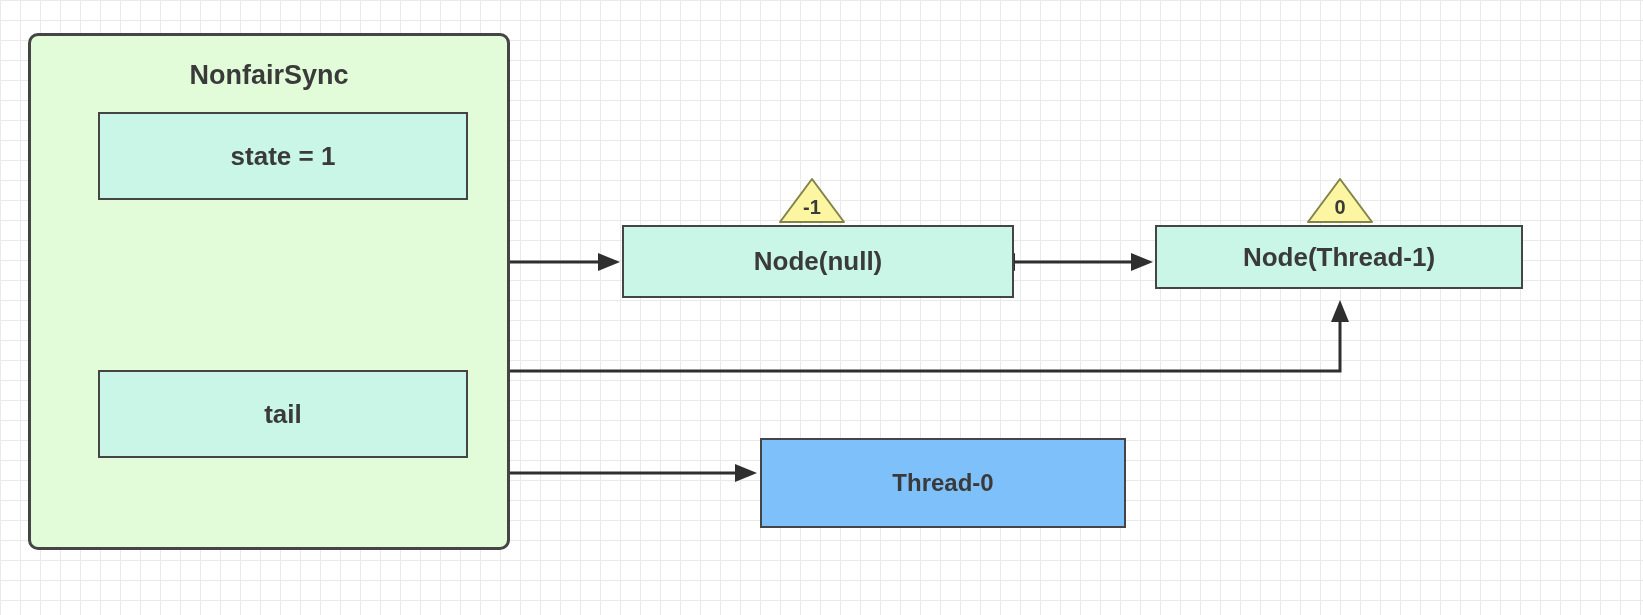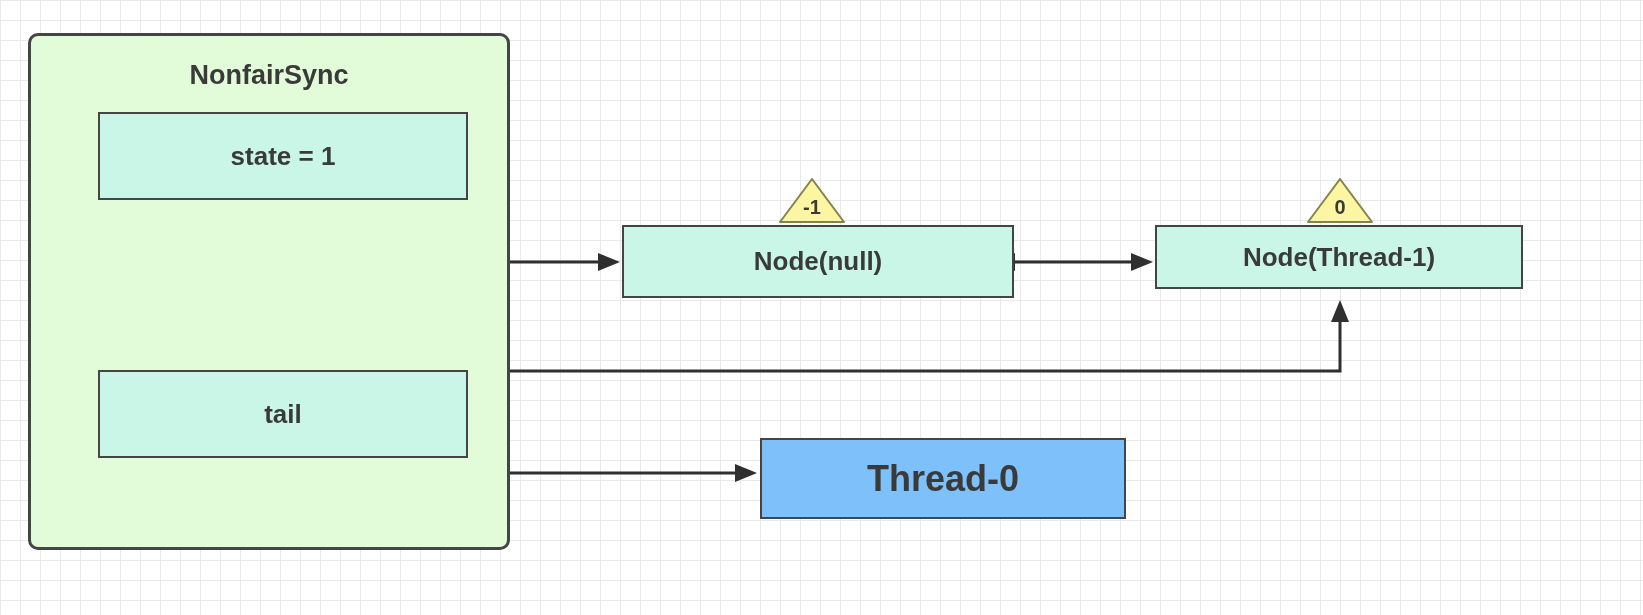--- a/index.html
+++ b/index.html
@@ -54,24 +54,24 @@
 
   .node {
     background:var(--cell-fill,#c9f6e7);
     border:2px solid var(--border,#454545);
     font-size:26px;
   }
   #node-null    { left:622px;  top:225px; width:392px; height:73px; }
   #node-thread1 { left:1155px; top:225px; width:368px; height:64px; }
 
   .thread-box {
-    left:760px; top:438px; width:366px; height:81px;
+    left:760px; top:438px; width:366px; height:90px;
     background:var(--thread-fill,#7ec0fa);
     border:2px solid var(--border,#454545);
-    font-size:36px;
+    font-size:24px;
   }
 
   .tri-label {
     position:absolute;
     width:44px; height:24px; line-height:24px;
     text-align:center;
     font-size:20px; font-weight:bold;
     color:var(--text,#3a3a3a);
   }
   #tri-label-null    { left:790px;  top:195px; }

